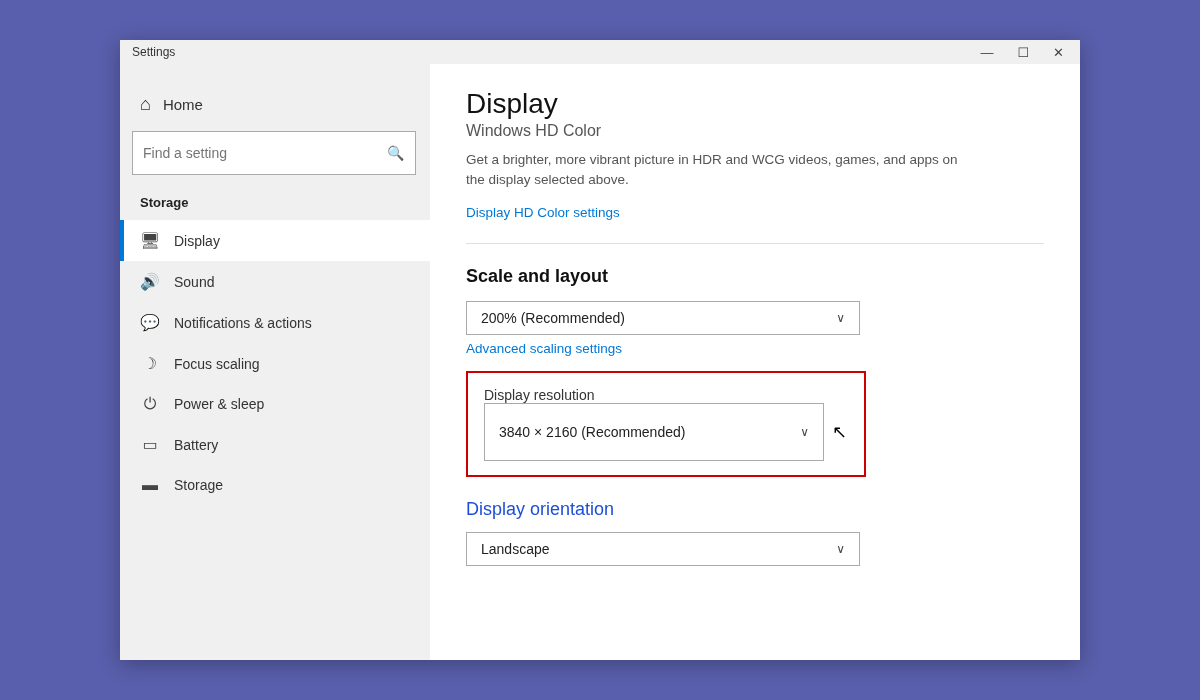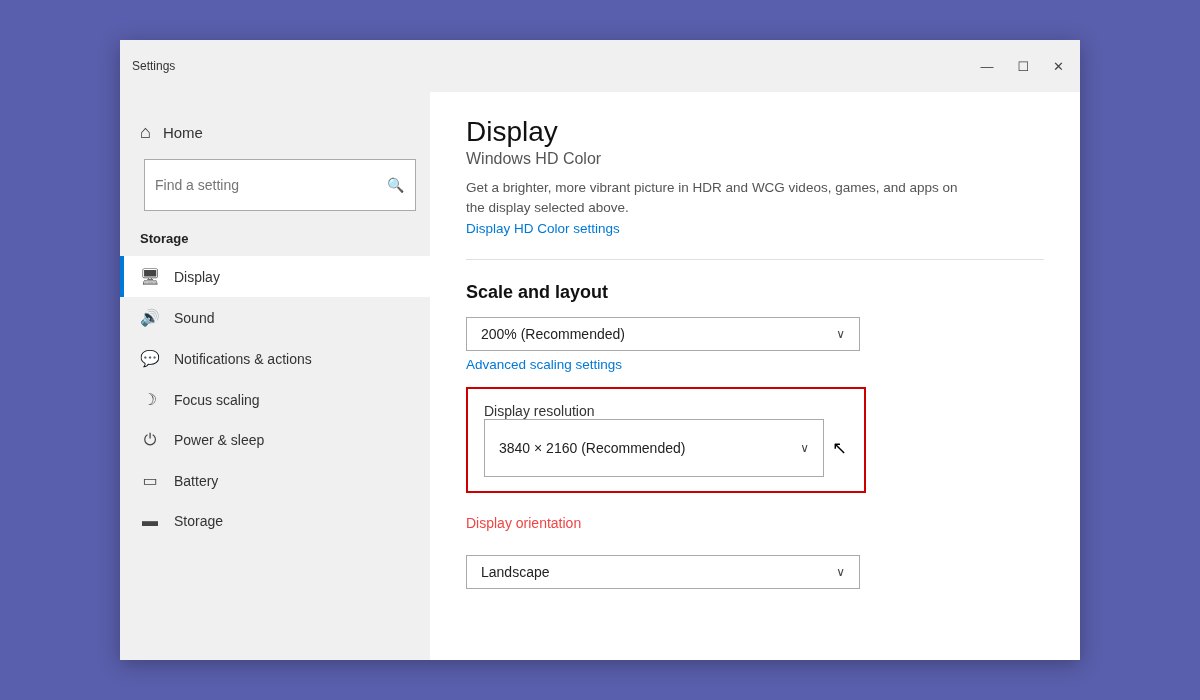--- a/index.html
+++ b/index.html
@@ -20,21 +20,21 @@
       display: flex;
       flex-direction: column;
       box-shadow: 0 4px 20px rgba(0,0,0,0.3);
     }
     .title-bar {
       display: flex;
       align-items: center;
       justify-content: space-between;
       padding: 8px 12px;
       background: #f0f0f0;
-      height: 52px;
+      height: 24px;
       flex-shrink: 0;
     }
     .title-bar-title {
       font-size: 12px;
       color: #333;
     }
     .title-bar-controls {
       display: flex;
       gap: 16px;
     }
@@ -69,27 +69,27 @@
     }
     .sidebar-home-icon {
       font-size: 18px;
       color: #333;
     }
     .sidebar-home-label {
       font-size: 15px;
       color: #333;
     }
     .search-box {
-      margin: 0 14px 16px 24px;
+      margin: 0 14px 16px 12px;
       display: flex;
       align-items: center;
       border: 1px solid #aaa;
       background: #fff;
       padding: 20px 10px;
-      height: 52px;
+      height: 44px;
     }
     .search-input {
       flex: 1;
       border: none;
       outline: none;
       font-size: 14px;
       color: #666;
       background: transparent;
     }
     .search-icon {
@@ -158,21 +158,21 @@
     }
     .section-subtitle {
       font-size: 16px;
       font-weight: 400;
       color: #555;
       margin-bottom: 10px;
     }
     .hd-color-desc {
       font-size: 13.5px;
       color: #555;
-      margin-bottom: 0;
+      margin-bottom: 12px;
       line-height: 1.5;
       max-width: 500px;
     }
     .link-text {
       color: #0078d7;
       font-size: 13.5px;
       cursor: pointer;
       text-decoration: none;
     }
     .divider {
@@ -233,23 +233,23 @@
       color: #222;
     }
     .cursor-indicator {
       font-size: 18px;
       margin-left: 8px;
     }
     .orientation-block {
       margin-top: 6px;
     }
     .orientation-label {
-      font-size: 14px;
-      color: #ef4444;
-      margin-bottom: 24px;
+      font-size: 18px;
+      color: #1d4ed8;
+      margin-bottom: 12px;
     }
   </style>
 </head>
 <body>
 
 <div class="window">
 
   <div class="title-bar">
     <span class="title-bar-title">Settings</span>
     <div class="title-bar-controls">

